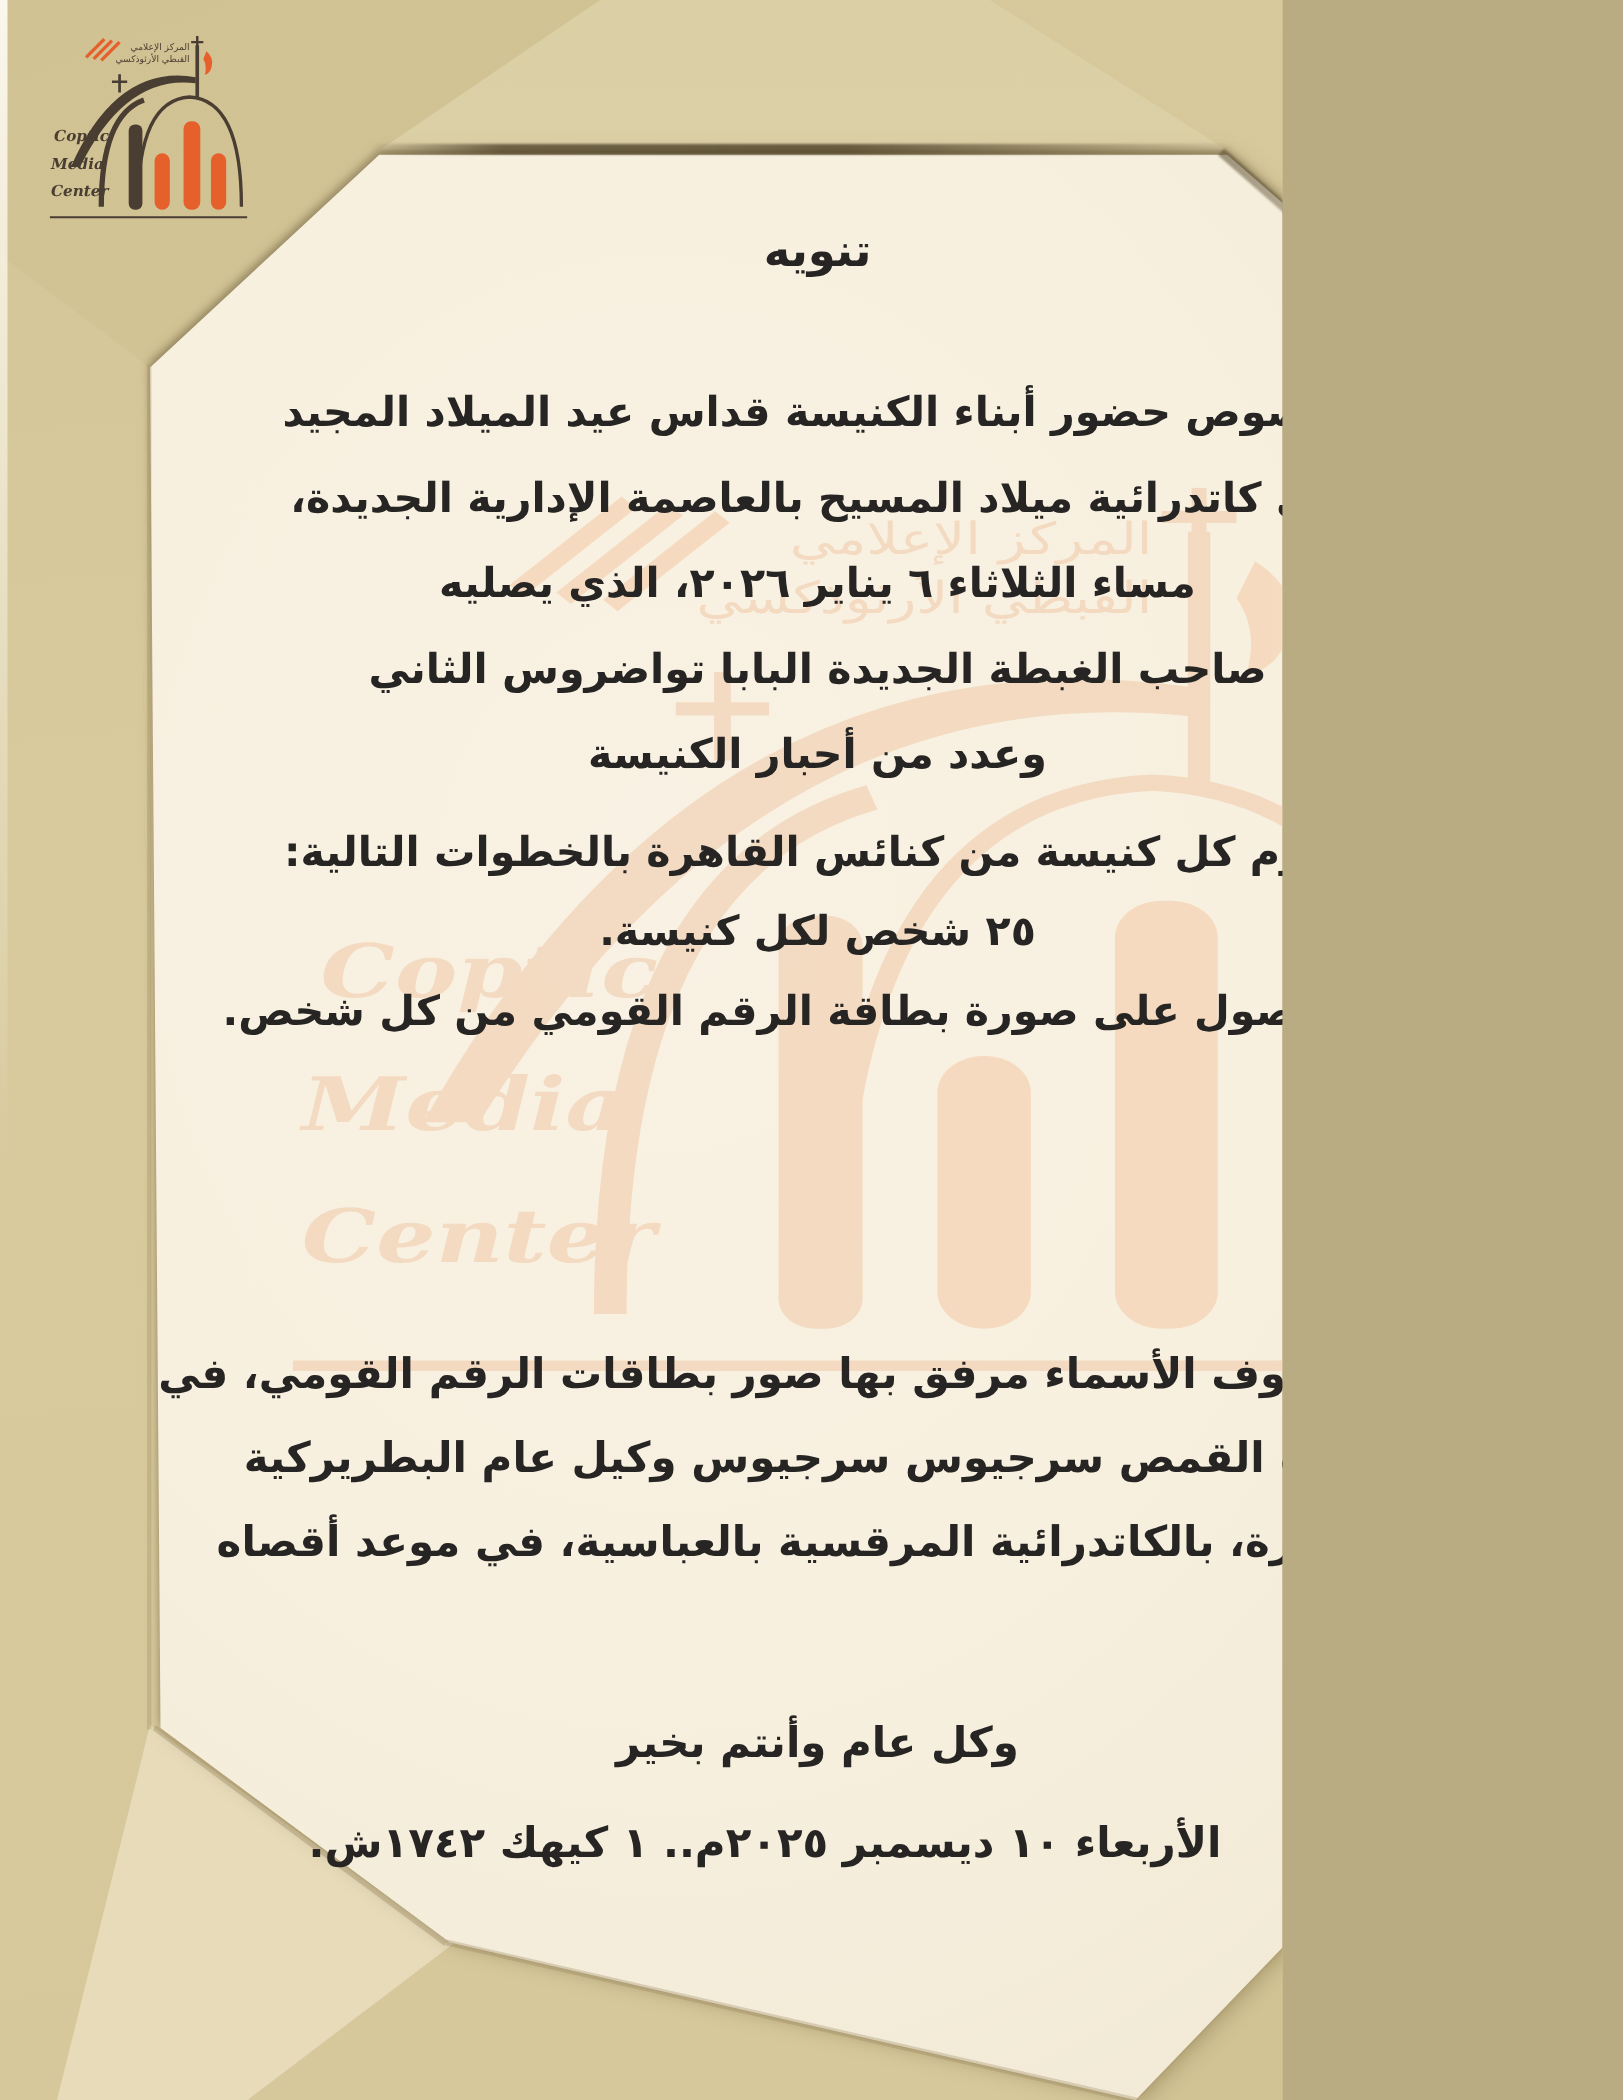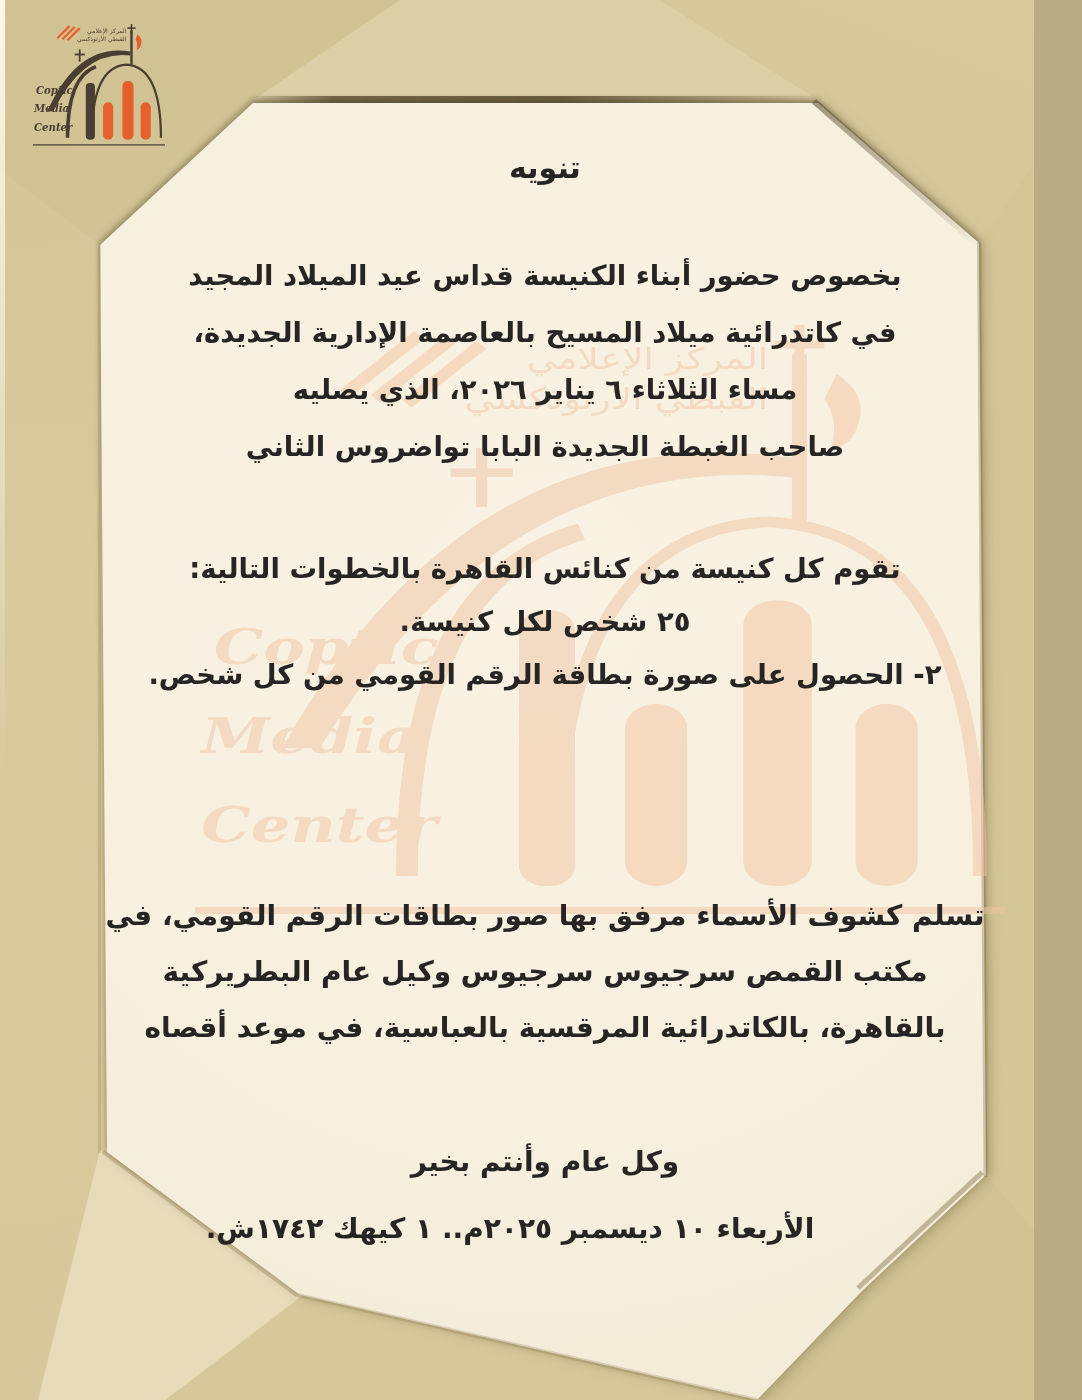--- a/index.html
+++ b/index.html
@@ -1,17 +1,17 @@
 <!DOCTYPE html>
 <html lang="ar"><head>
 <meta charset="utf-8">
 <style>
   html,body{margin:0;padding:0;background:#b9ac82;}
   .canvas{
-    position:relative;width:1034px;height:1400px;overflow:hidden;
+    position:relative;width:855px;height:1400px;overflow:hidden;
     background:linear-gradient(175deg,#d3c597 0%,#d8ca9d 40%,#d6c89a 100%);
     font-family:"DejaVu Sans",sans-serif;
   }
   .facet{position:absolute;inset:0;}
   .f-top-light{clip-path:polygon(253px 100px,818px 100px,660px 0,400px 0);
     background:linear-gradient(180deg,#dbcfa6,#e3d7b0);}
   .f-top-left{clip-path:polygon(0 0,400px 0,253px 100px,100px 245px,0 170px);
     background:linear-gradient(160deg,#d0c293,#d6c899);}
   .f-top-right{clip-path:polygon(660px 0,1082px 0,1082px 95px,979px 243px,818px 100px);
     background:linear-gradient(200deg,#d7c99c,#cfc192);}
@@ -129,20 +129,21 @@
 
   <div class="textcol">
 
     <div class="doc-title">تنويه</div>
 
     <div class="block b-intro">
       <div>بخصوص حضور أبناء الكنيسة قداس عيد الميلاد المجيد</div>
       <div>في كاتدرائية ميلاد المسيح بالعاصمة الإدارية الجديدة،</div>
       <div>مساء الثلاثاء ٦ يناير ٢٠٢٦، الذي يصليه</div>
       <div>صاحب الغبطة الجديدة البابا تواضروس الثاني</div>
+      <div>وعدد من أحبار الكنيسة</div>
     </div>
 
     <div class="block b-steps">
       <div>تقوم كل كنيسة من كنائس القاهرة بالخطوات التالية:</div>
       <div>٢٥ شخص لكل كنيسة.</div>
       <div>٢- الحصول على صورة بطاقة الرقم القومي من كل شخص.</div>
     </div>
 
     <div class="block b-deliv">
       <div>تسلم كشوف الأسماء مرفق بها صور بطاقات الرقم القومي، في</div>

